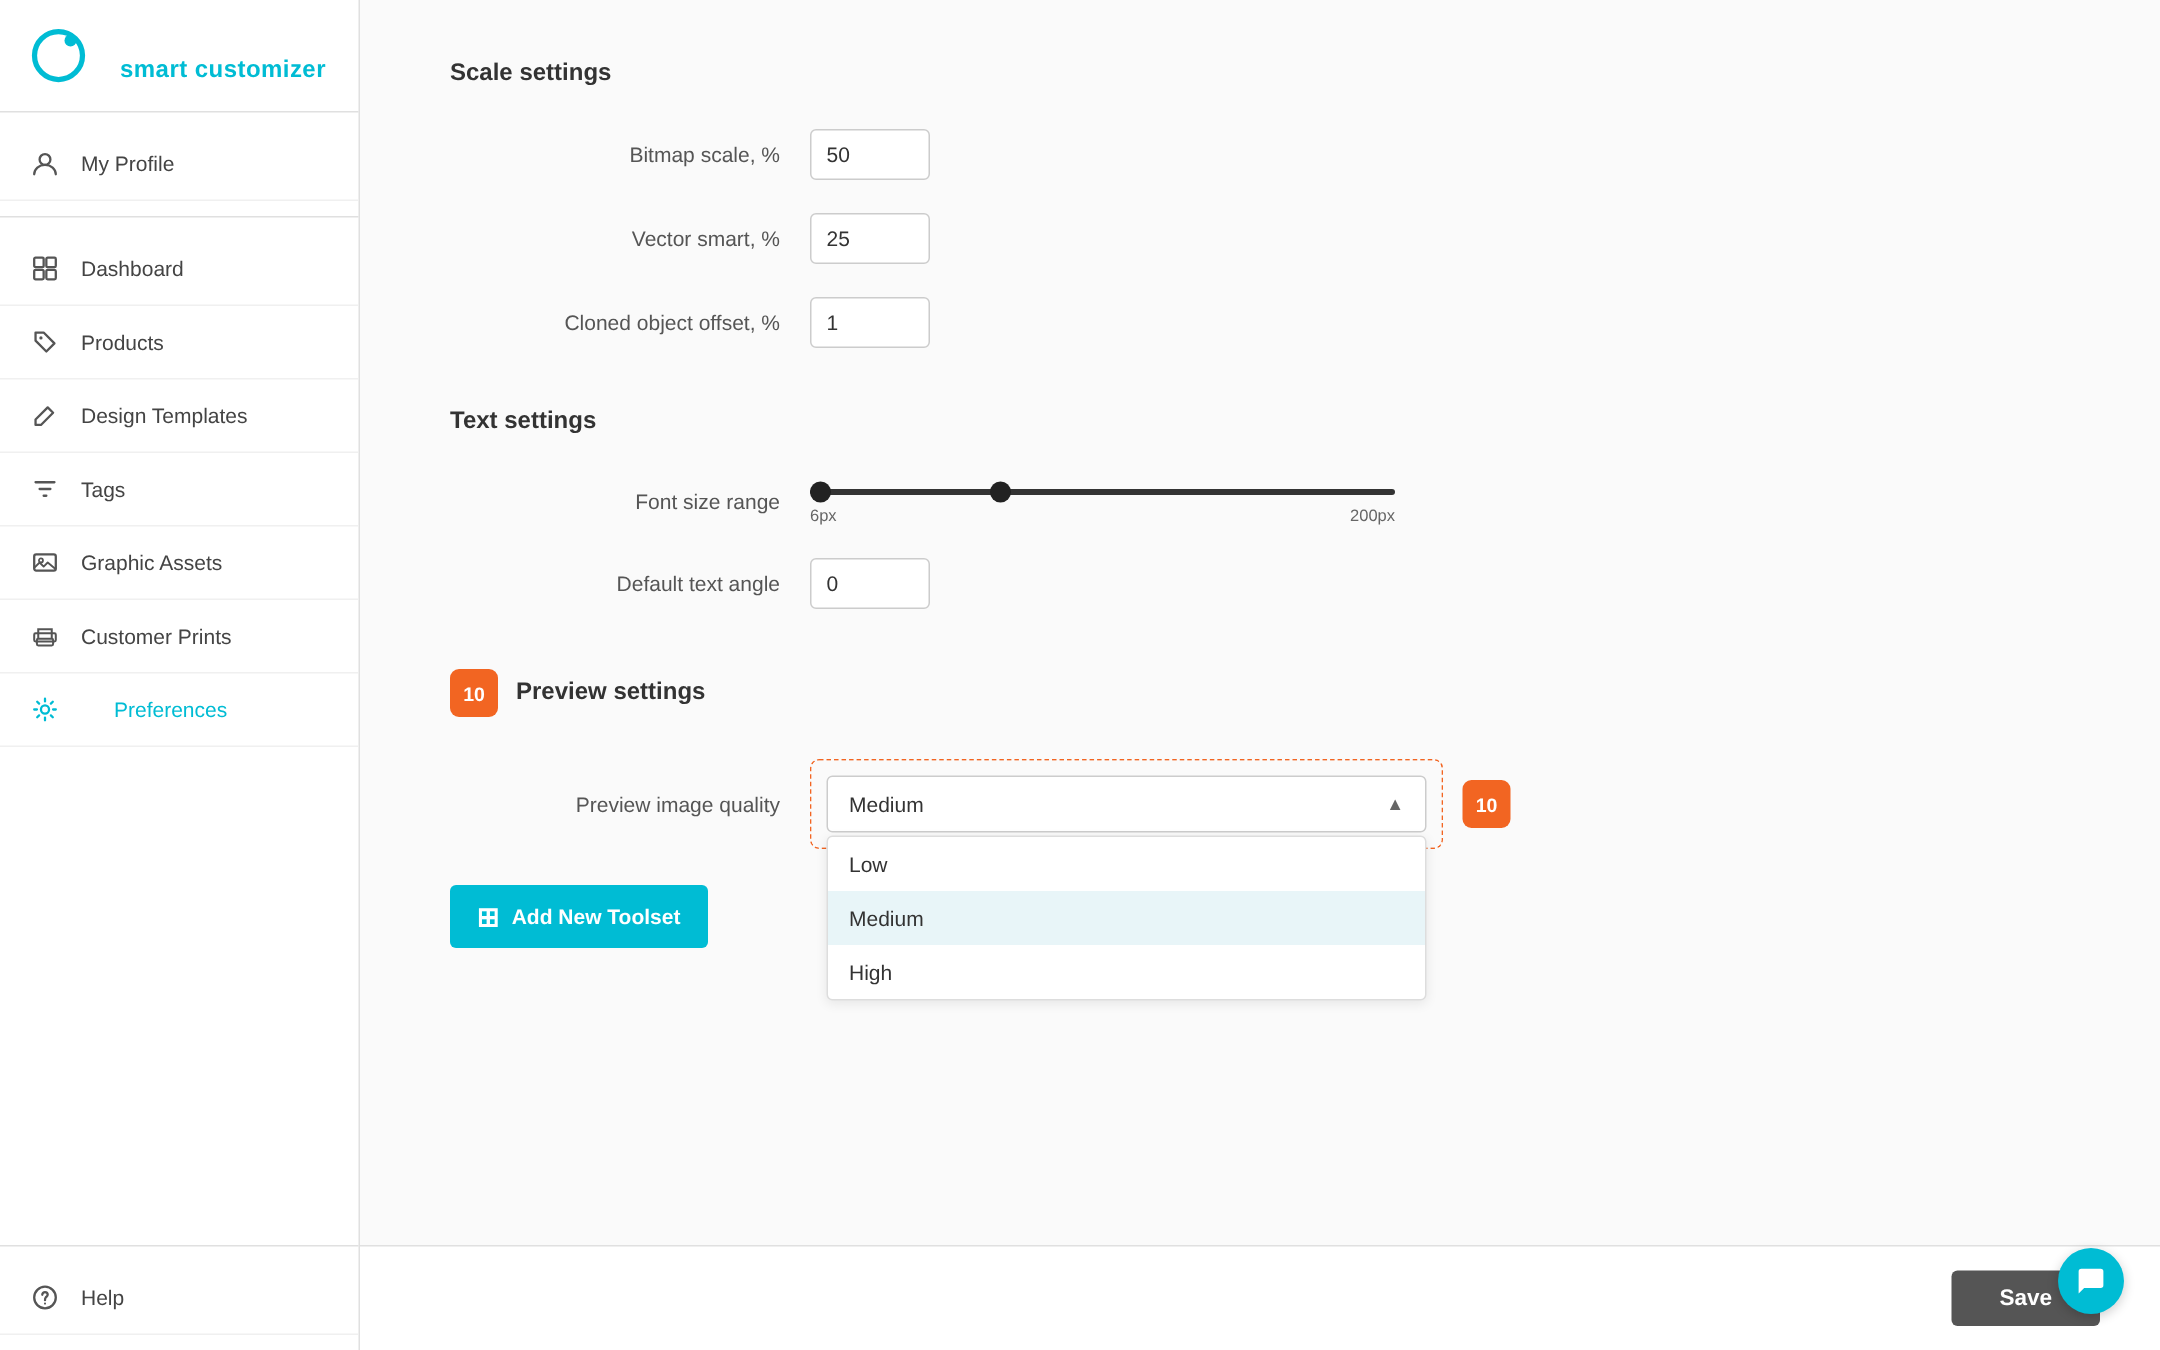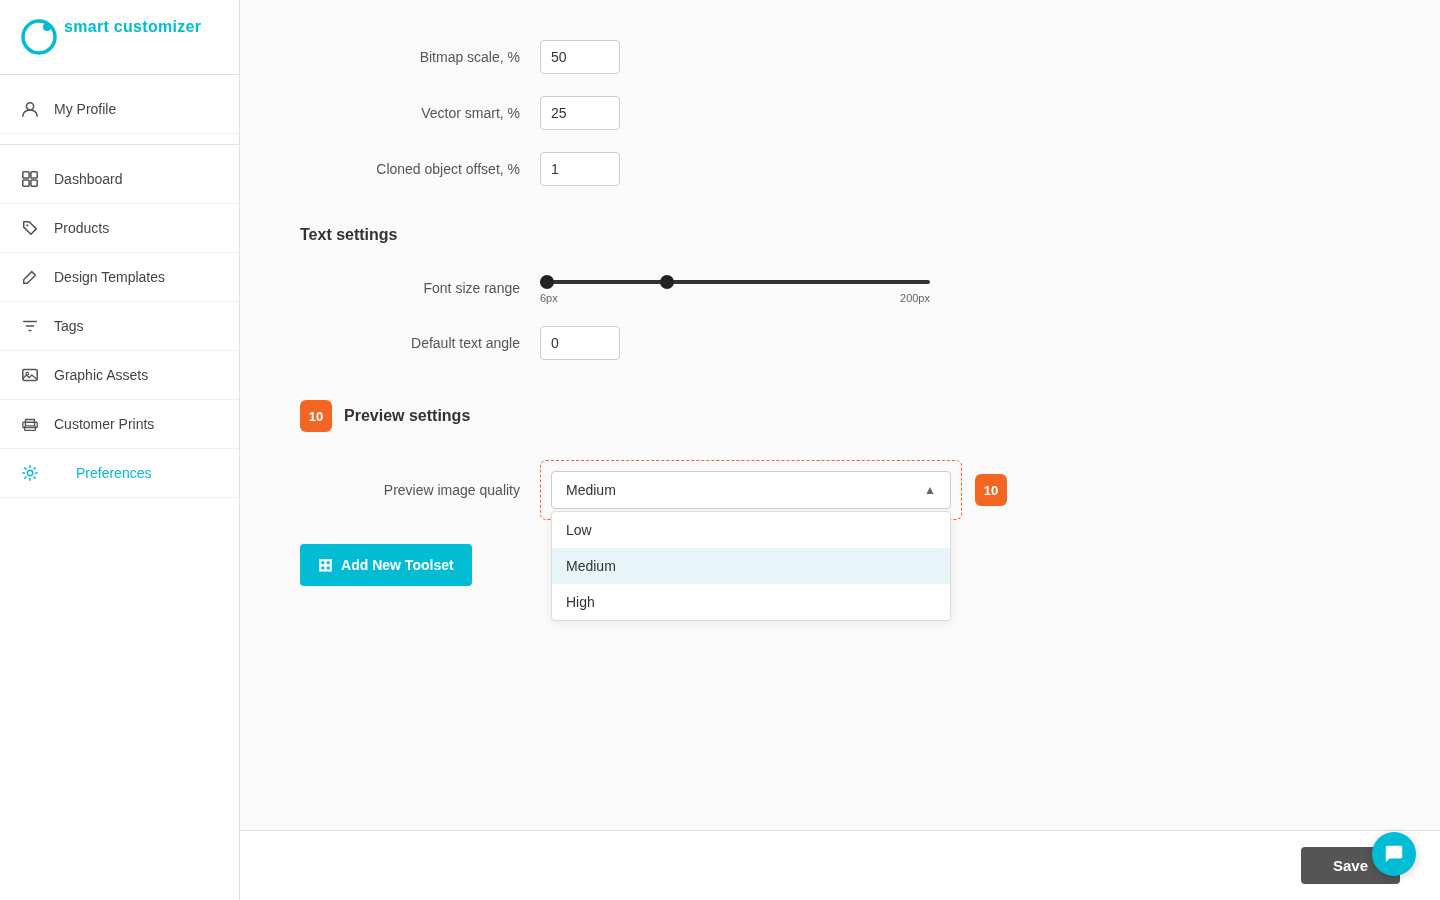--- a/index.html
+++ b/index.html
@@ -10,24 +10,24 @@
       width: 240px;
       background: #fff;
       border-right: 1px solid #e0e0e0;
       display: flex;
       flex-direction: column;
       flex-shrink: 0;
       height: 900px;
     }
     .sidebar-logo {
       display: flex;
-      align-items: flex-start;
+      align-items: flex-end;
       padding: 18px 20px;
       border-bottom: 1px solid #e0e0e0;
-      gap: 6px;
+      gap: 22px;
     }
     .logo-icon {
       width: 38px;
       height: 38px;
     }
     .logo-text {
       color: #00bcd4;
       font-size: 16px;
       font-weight: 600;
       letter-spacing: 0.3px;
@@ -376,25 +376,38 @@
       <span class="nav-icon">
         <svg width="18" height="18" viewBox="0 0 20 20" fill="none" xmlns="http://www.w3.org/2000/svg">
           <circle cx="10" cy="10" r="3" stroke="#00bcd4" stroke-width="1.7" fill="none"></circle>
           <path d="M10 2v2M10 16v2M2 10h2M16 10h2M4.22 4.22l1.42 1.42M14.36 14.36l1.42 1.42M4.22 15.78l1.42-1.42M14.36 5.64l1.42-1.42" stroke="#00bcd4" stroke-width="1.7" stroke-linecap="round"></path>
         </svg>
       </span>
       <span style="color:#00bcd4;">Preferences</span>
     </div>
   </nav>
 
+  <div class="sidebar-bottom">
+    <div class="nav-item">
+      <span class="nav-icon">
+        <svg width="18" height="18" viewBox="0 0 20 20" fill="none">
+          <circle cx="10" cy="10" r="8" stroke="#555" stroke-width="1.7" fill="none"></circle>
+          <path d="M8 8c0-1.1.9-2 2-2s2 .9 2 2c0 1-1 1.5-1.5 2S10 11.5 10 12" stroke="#555" stroke-width="1.7" stroke-linecap="round"></path>
+          <circle cx="10" cy="14.5" r="0.8" fill="#555"></circle>
+        </svg>
+      </span>
+      <span>Help</span>
+    </div>
+  </div>
 </aside>
 
 <main class="main">
 
   <section class="section-gap">
+    <div class="section-title">Scale settings</div>
 
     <div class="form-row">
       <label class="form-label">Bitmap scale, %</label>
       <input class="form-input" type="text" value="50" style="">
     </div>
 
     <div class="form-row">
       <label class="form-label">Vector smart, %</label>
       <input class="form-input" type="text" value="25" style="">
     </div>

